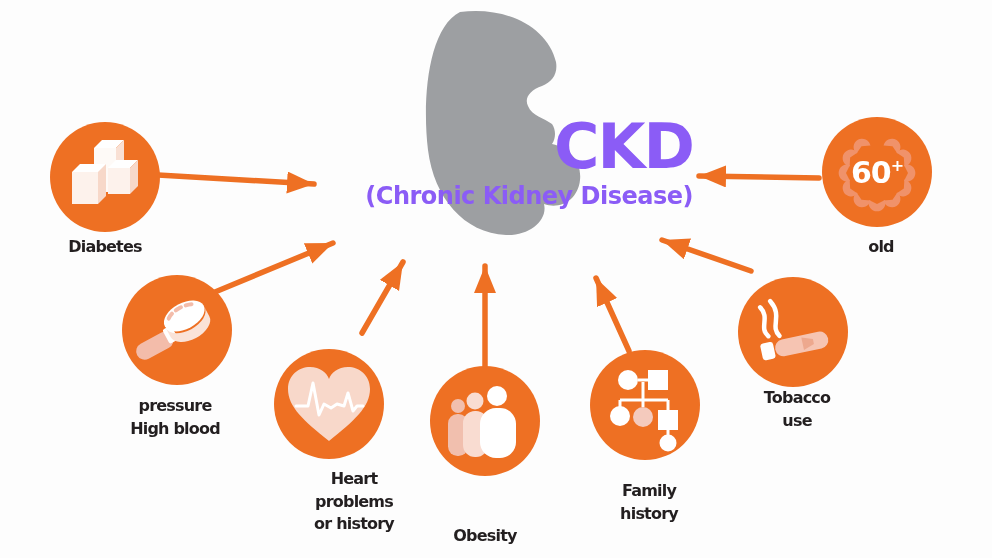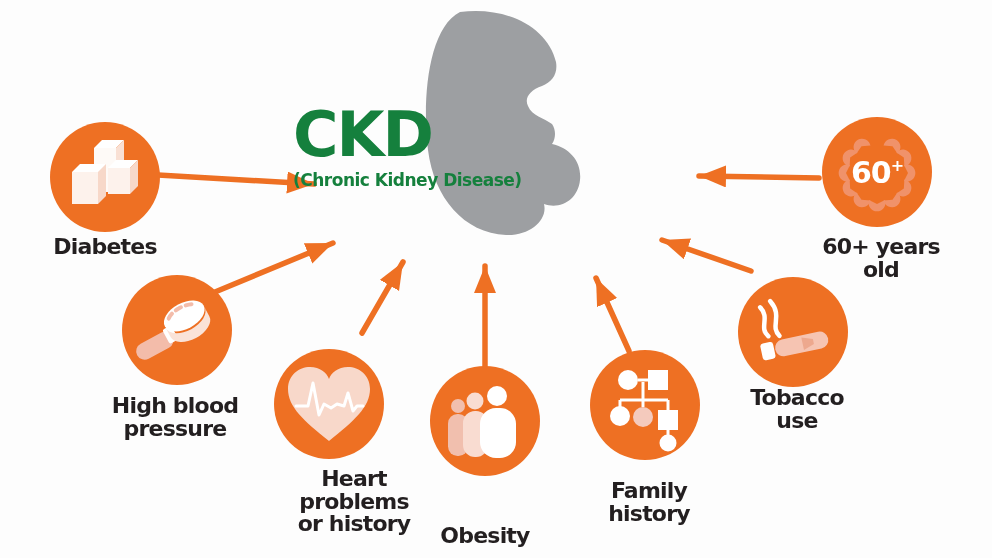--- a/index.html
+++ b/index.html
@@ -1,24 +1,24 @@
 <!DOCTYPE html>
 <html><head>
 <meta charset="utf-8">
 <style>
   html,body{margin:0;padding:0;background:#fdfdfd;}
   body{width:992px;height:558px;overflow:hidden;font-family:"DejaVu Sans","Liberation Sans",sans-serif;}
   .canvas{position:relative;width:992px;height:558px;background:#fdfdfd;}
   .overlay{position:absolute;left:0;top:0;width:992px;height:558px;z-index:1;}
-  .center-title{position:absolute;left:293px;top:104px;width:400px;text-align:left;z-index:3;color:#15803d;}
+  .center-title{position:absolute;left:293px;top:116px;width:400px;text-align:right;z-index:3;color:#8b5cf6;}
   .ckd{font-size:62px;font-weight:bold;line-height:1;letter-spacing:-2px;}
-  .ckd-sub{font-size:17px;font-weight:bold;letter-spacing:-0.5px;margin-top:4px;}
+  .ckd-sub{font-size:24px;font-weight:bold;letter-spacing:-0.5px;margin-top:4px;}
   .factor-circle{position:absolute;width:110px;height:110px;z-index:2;}
   .factor-label{position:absolute;z-index:2;transform:translateX(-50%);text-align:center;
-    font-size:22px;font-weight:bold;line-height:22.5px;letter-spacing:-0.8px;color:#231f20;white-space:nowrap;}
+    font-size:16px;font-weight:bold;line-height:22.5px;letter-spacing:-0.8px;color:#231f20;white-space:nowrap;}
   .factor-label span{display:block;}
 </style>
 </head>
 <body>
 
 <div class="canvas">
 
   <svg class="overlay" viewBox="0 0 992 558">
     <defs>
       <marker id="ah" markerUnits="userSpaceOnUse" markerWidth="30" markerHeight="24" refX="27" refY="11" orient="auto">
@@ -80,22 +80,22 @@
       <g transform="rotate(-28 55 55)">
         <rect x="8" y="50" width="40" height="17" rx="8.5" fill="#f3bcaa"></rect>
         <rect x="42" y="48" width="10" height="16" rx="2" fill="#ffffff"></rect>
         <path d="M46,48 A22,13 0 0,0 90,48 L90,58 A22,13 0 0,1 46,58 Z" fill="#fae3d8"></path>
         <ellipse cx="68" cy="46" rx="22" ry="13" fill="#ffffff"></ellipse>
         <path d="M53,41 A17,8 0 0,1 83,41" stroke="#f3bcaa" stroke-width="4" stroke-dasharray="6 5" fill="none" stroke-linecap="round"></path>
       </g>
     </svg>
   </div>
   <div class="factor-label" style="left:175px;top:395px;">
+    <span>pressure</span>
     <span>High blood</span>
-    <span>pressure</span>
   </div>
 
   <div class="factor-circle" style="left:274px;top:349px;">
     <svg viewBox="0 0 110 110" width="110" height="110">
       <circle cx="55" cy="55" r="55" fill="#ee7023"></circle>
       <path d="M55,92 C30,72 14,58 14,40 C14,26 25,18 36,18 C46,18 53,24 55,30
                C57,24 64,18 74,18 C85,18 96,26 96,40 C96,58 80,72 55,92 Z" fill="#f8d8ca"></path>
       <polyline points="22,57 34,57 39,34 45,66 50,55 57,59 63,55 70,57 74,44 79,62 83,57 89,57" fill="none" stroke="#ffffff" stroke-width="3" stroke-linejoin="round" stroke-linecap="round"></polyline>
     </svg>
   </div>
@@ -184,17 +184,16 @@
         <use href="#leaf" transform="rotate(210) translate(0,-31)"></use>
         <use href="#leaf" transform="rotate(240) translate(0,-31)"></use>
         <use href="#leaf" transform="rotate(270) translate(0,-31)"></use>
         <use href="#leaf" transform="rotate(300) translate(0,-31)"></use>
         <use href="#leaf" transform="rotate(330) translate(0,-31)"></use>
       </g>
       <text x="55" y="66" text-anchor="middle" font-family="DejaVu Sans, sans-serif" font-size="30" font-weight="bold" fill="#ffffff" letter-spacing="-1"><tspan>60</tspan><tspan dy="-12" font-size="16">+</tspan></text>
     </svg>
   </div>
   <div class="factor-label" style="left:881px;top:236px;">
-    <span>60+ years</span>
     <span>old</span>
   </div>
 
 </div>
 
 </body></html>

